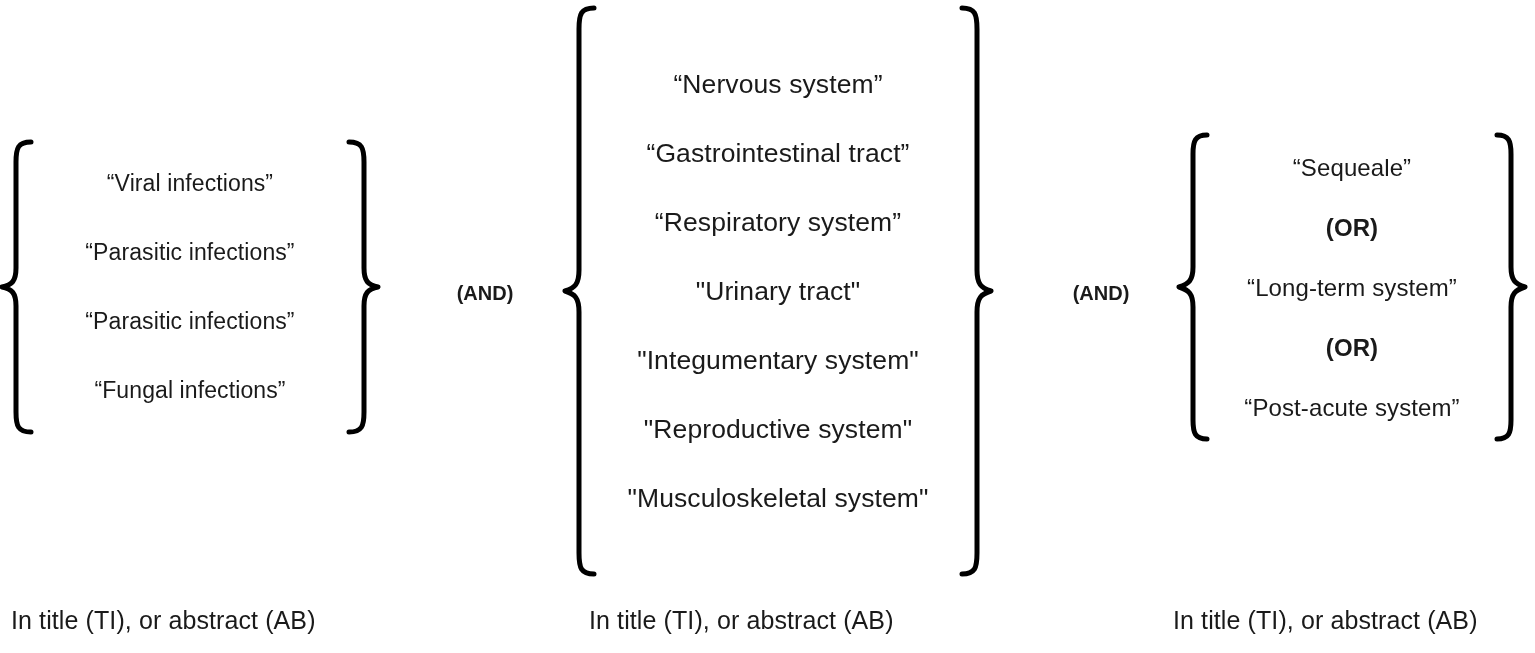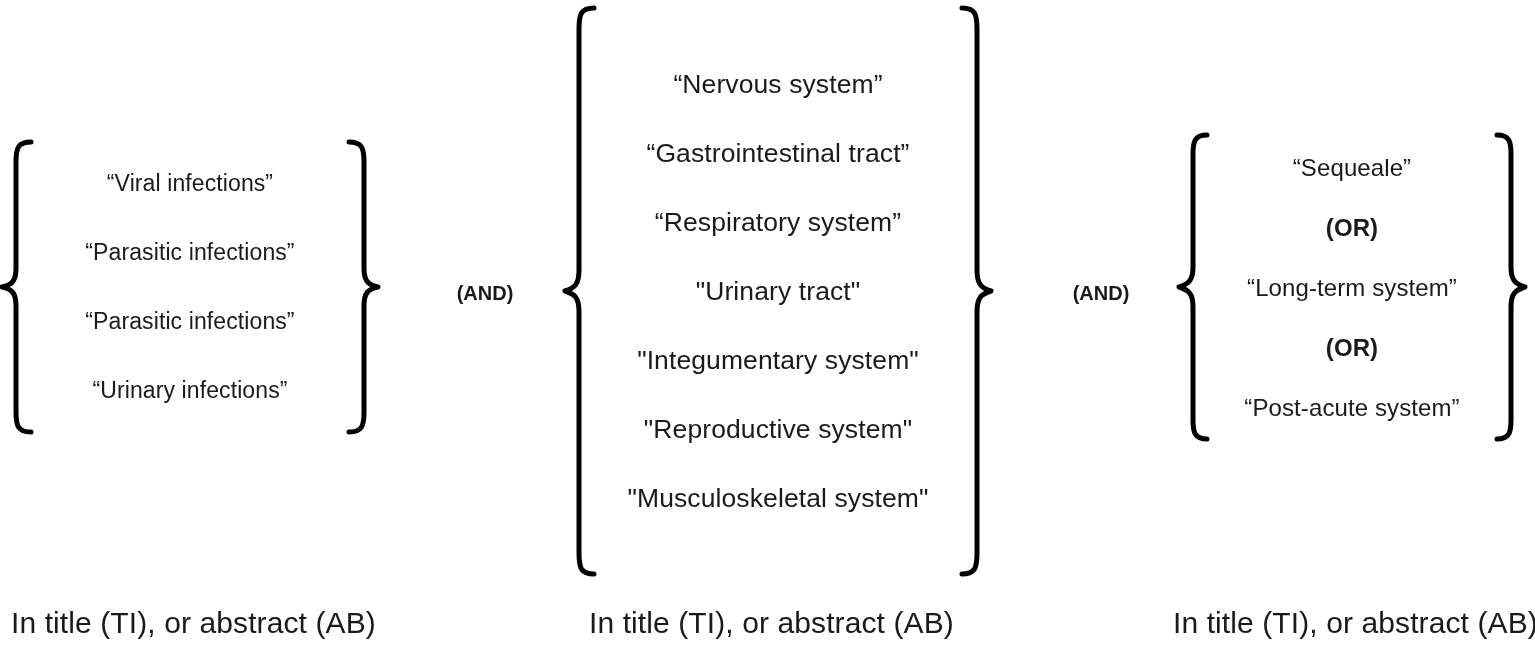--- a/index.html
+++ b/index.html
@@ -92,21 +92,21 @@
   }
   #and-1 { left: 485px;  top: 293px; }
   #and-2 { left: 1101px; top: 293px; }
 
   .or-label { font-weight: bold; }
 
   
   .caption {
     position: absolute;
     top: 606px;
-    font-size: 30px;
+    font-size: 25px;
     white-space: nowrap;
     letter-spacing: 0.1px;
   }
   #caption-1 { left: 11px; }
   #caption-2 { left: 589px; }
   #caption-3 { left: 1173px; }
 </style>
 </head>
 <body>
 
@@ -115,21 +115,21 @@
   <div class="group" id="group-infections">
     <div class="brace brace-left">
       <svg viewBox="0 0 34 294" preserveAspectRatio="none">
         <path d="M 31 2 C 18 2 16 8 16 22 L 16 128 C 16 141 12 145 2 147 C 12 149 16 153 16 166 L 16 272 C 16 286 18 292 31 292"></path>
       </svg>
     </div>
     <div class="items">
       <div class="item">“Viral infections”</div>
       <div class="item">“Parasitic infections”</div>
       <div class="item">“Parasitic infections”</div>
-      <div class="item">“Urinary infections”</div>
+      <div class="item">“Fungal infections”</div>
     </div>
     <div class="brace brace-right">
       <svg viewBox="0 0 34 294" preserveAspectRatio="none">
         <path d="M 3 2 C 16 2 18 8 18 22 L 18 128 C 18 141 22 145 32 147 C 22 149 18 153 18 166 L 18 272 C 18 286 16 292 3 292"></path>
       </svg>
     </div>
   </div>
 
   <div class="connector" id="and-1">(AND)</div>
 

